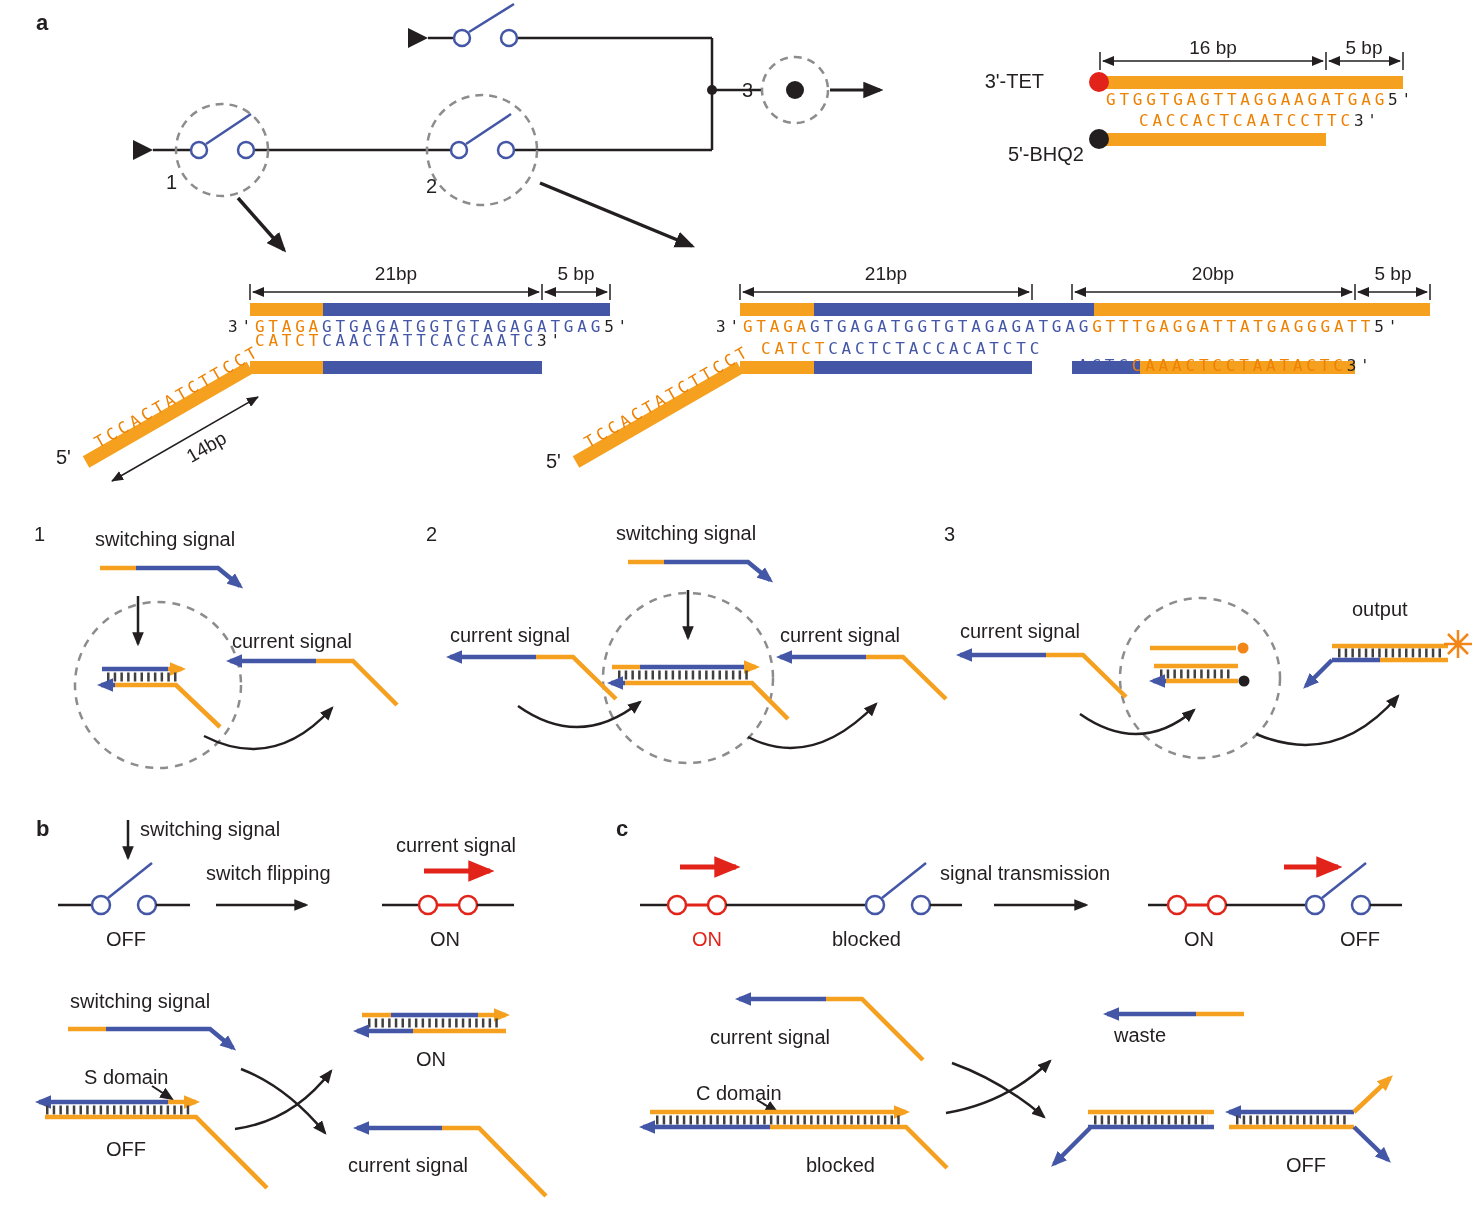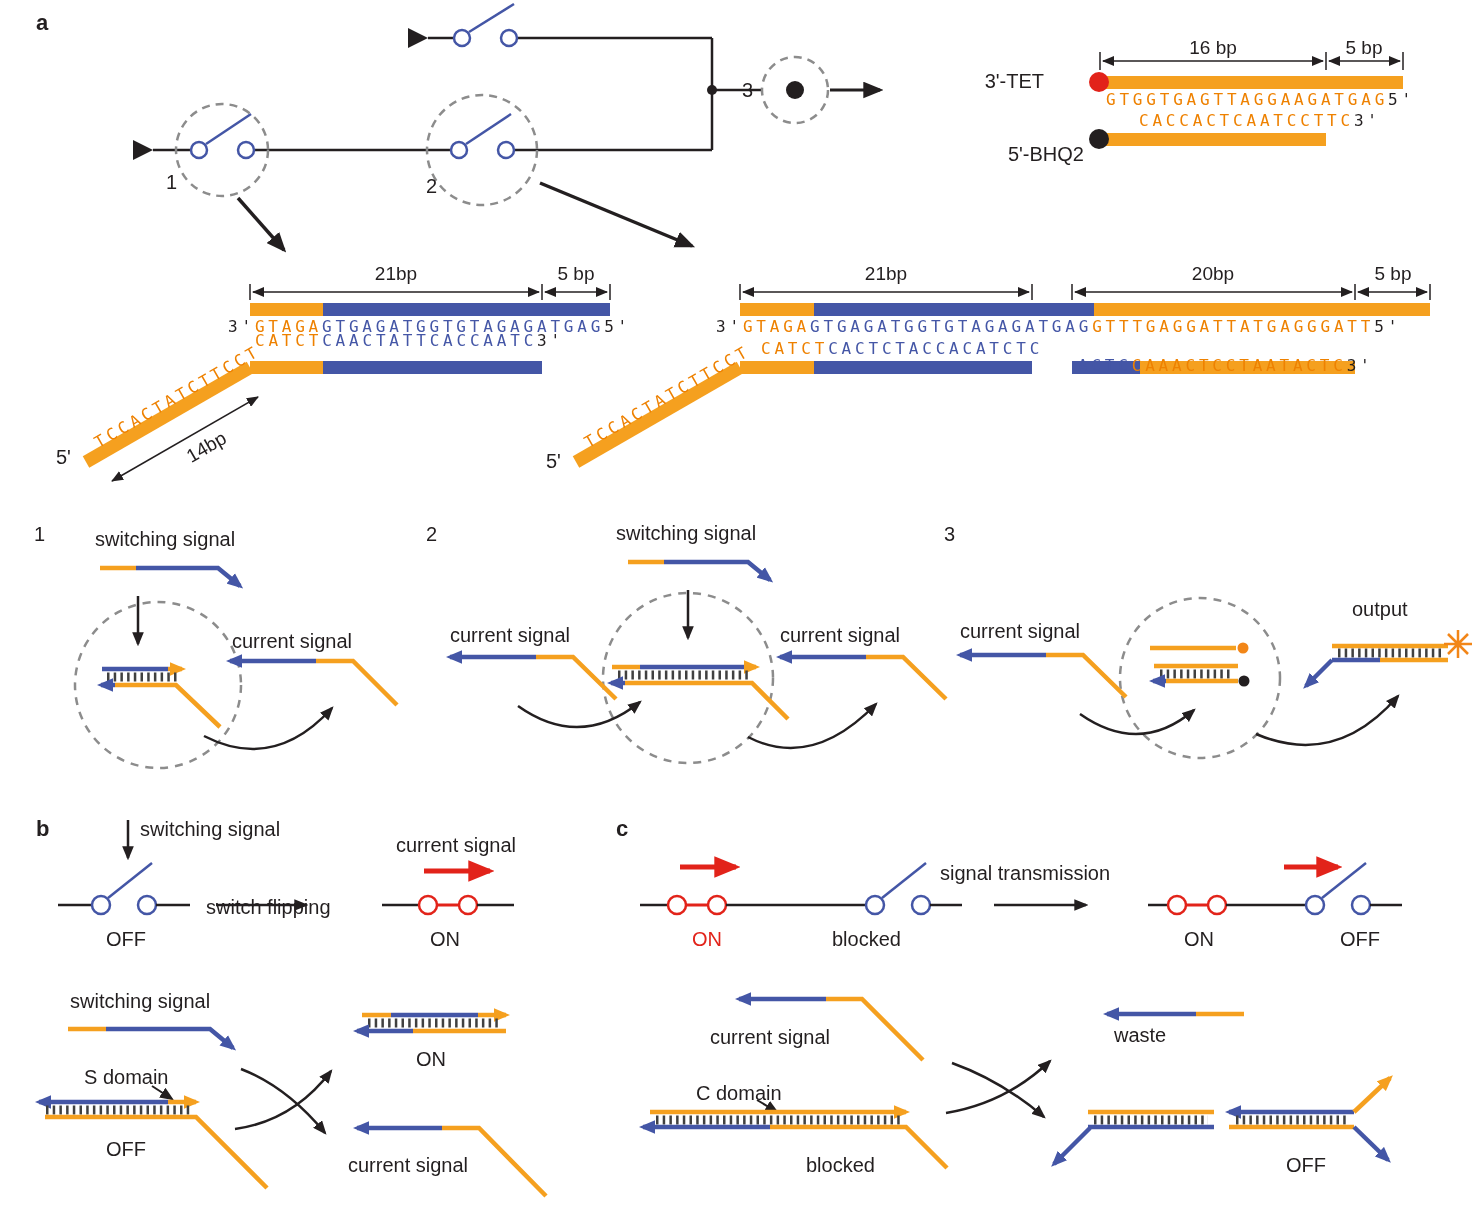--- a/index.html
+++ b/index.html
@@ -365,21 +365,21 @@
 <div class="lbl" style="left:616px;top:522px">switching signal</div>
 <div class="lbl" style="left:450px;top:624px">current signal</div>
 <div class="lbl" style="left:780px;top:624px">current signal</div>
 <div class="num" style="left:944px;top:524px">3</div>
 <div class="lbl" style="left:960px;top:620px">current signal</div>
 <div class="lbl" style="left:1352px;top:598px">output</div>
 
 <div class="plab" style="left:36px;top:818px">b</div>
 <div class="lbl" style="left:140px;top:818px">switching signal</div>
 <div class="lbl" style="left:106px;top:928px">OFF</div>
-<div class="lbl" style="left:206px;top:896px">switch flipping</div>
+<div class="lbl" style="left:206px;top:862px">switch flipping</div>
 <div class="lbl" style="left:396px;top:834px">current signal</div>
 <div class="lbl" style="left:430px;top:928px">ON</div>
 <div class="lbl" style="left:70px;top:990px">switching signal</div>
 <div class="lbl" style="left:84px;top:1066px">S domain</div>
 <div class="lbl" style="left:106px;top:1138px">OFF</div>
 <div class="lbl" style="left:416px;top:1048px">ON</div>
 <div class="lbl" style="left:348px;top:1154px">current signal</div>
 
 <div class="plab" style="left:616px;top:818px">c</div>
 <div class="lbl red" style="left:692px;top:928px">ON</div>

